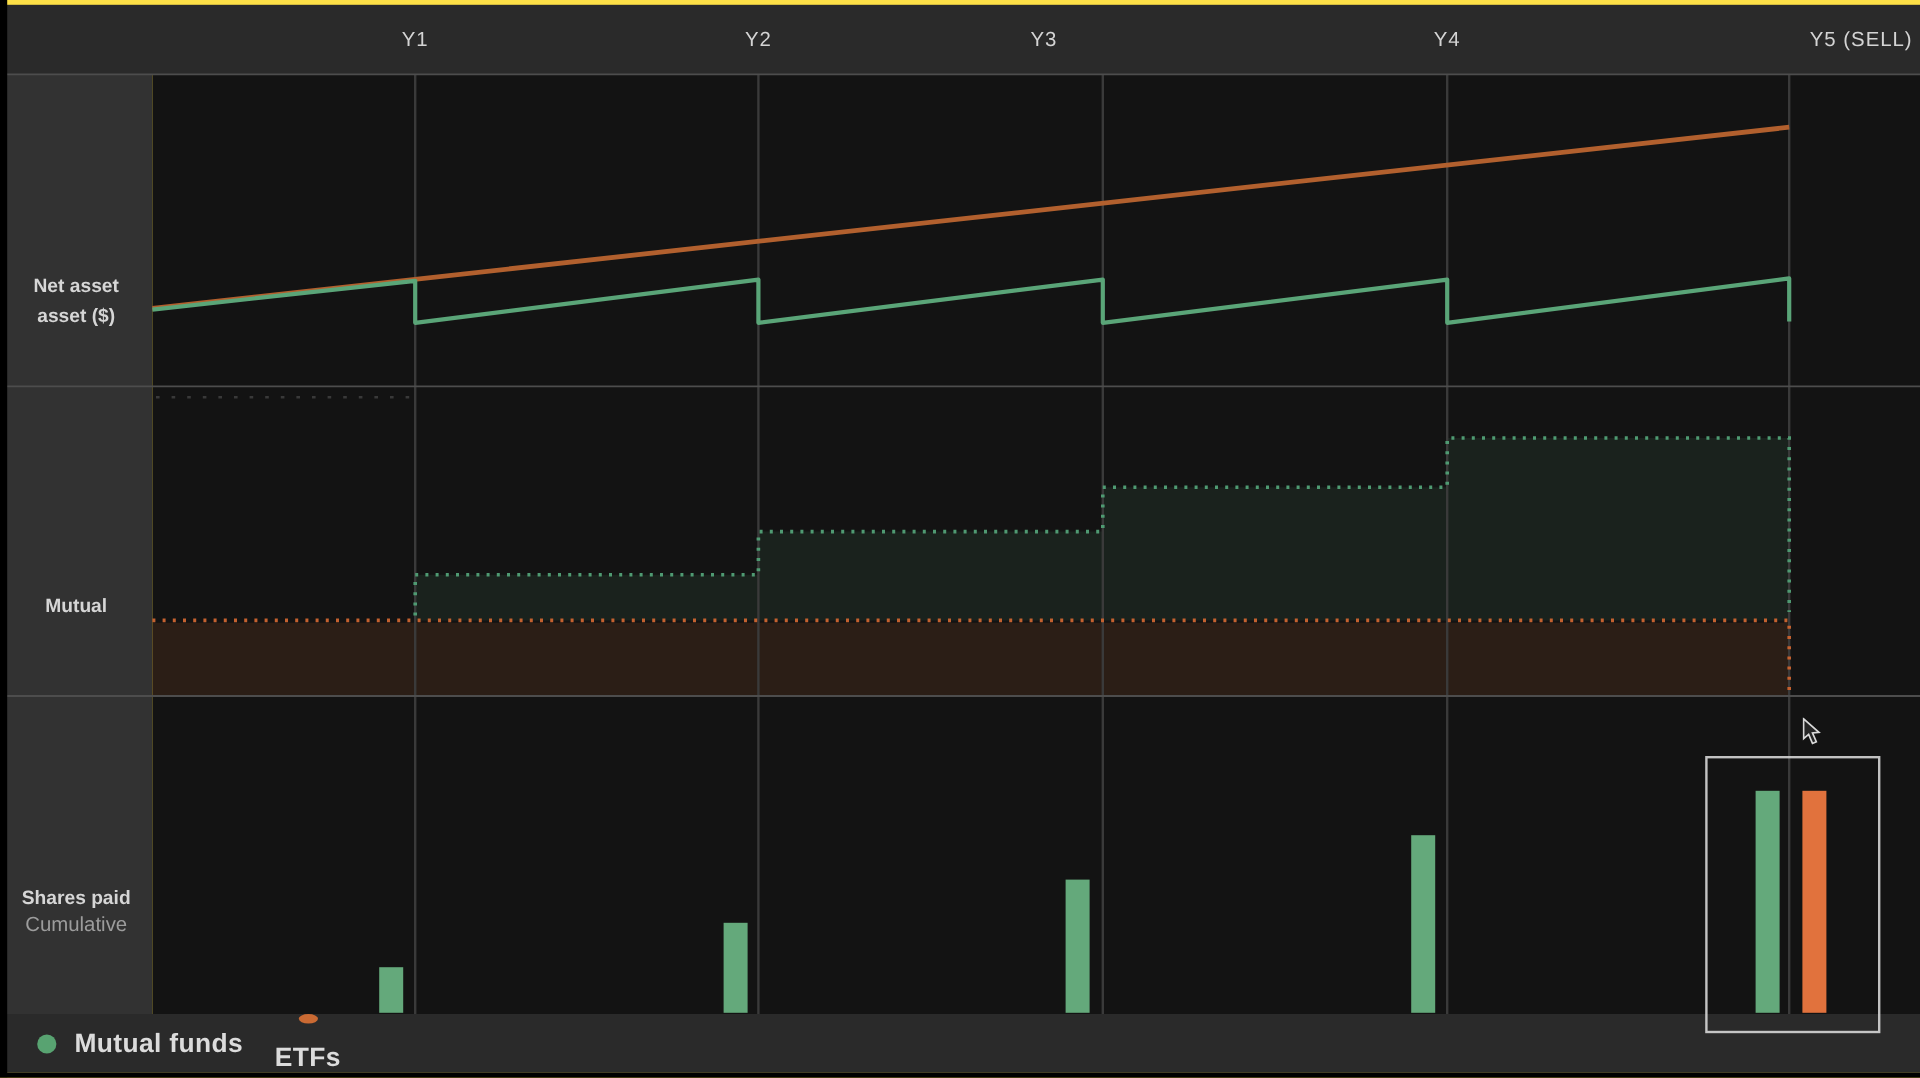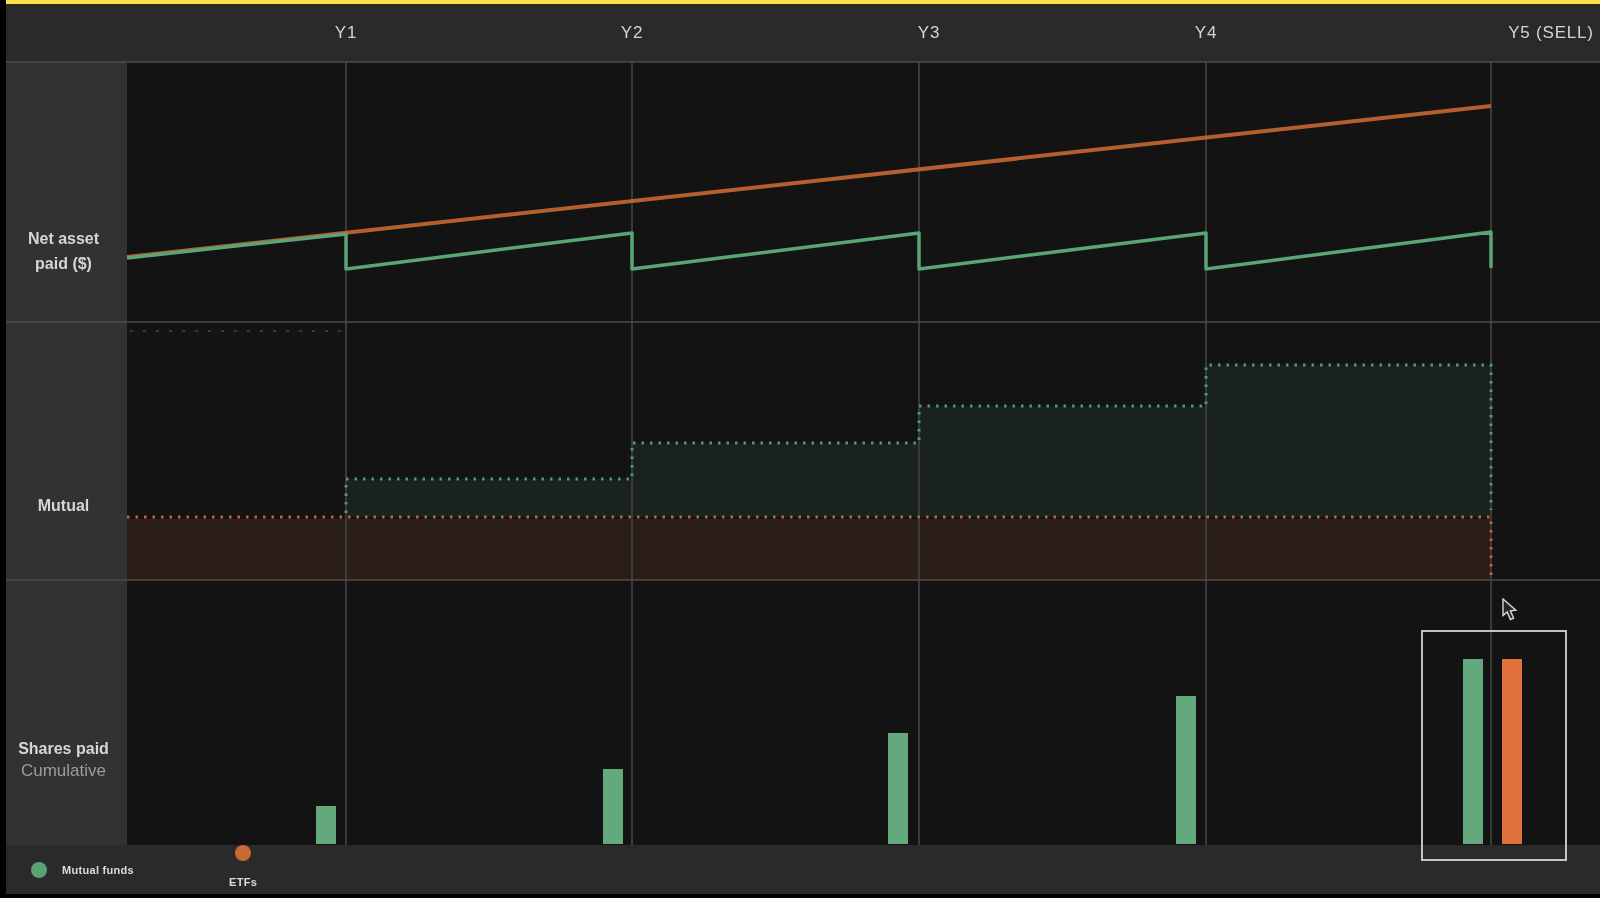--- a/index.html
+++ b/index.html
@@ -16,43 +16,43 @@
   .row-label{position:absolute;left:0;width:127px;text-align:center;color:#d6d6d6;
              font-size:16px;font-weight:600;line-height:25px;}
   .row-sublabel{font-size:17px;font-weight:400;color:#9c9c9c;line-height:20px;}
   #row-label-nav{top:164px;}
   #row-label-shares{top:431px;}
   #row-label-taxes{top:674px;}
   .legend-item{position:absolute;top:0;height:49px;display:flex;align-items:center;gap:15px;}
   #legend-item-mf{left:31px;}
   #legend-item-etf{left:229px;flex-direction:column;}
   .legend-dot{width:16px;height:16px;border-radius:50%;}
-  .legend-label{color:#dcdcdc;font-size:11px;font-weight:600;letter-spacing:.3px;}
+  .legend-label{color:#dcdcdc;font-size:22px;font-weight:600;letter-spacing:.3px;}
   #highlight-box{position:absolute;border:2px solid rgba(214,214,214,.9);background:transparent;z-index:40;}
   #edge-left{position:absolute;left:0;top:0;width:6px;height:898px;background:#000;z-index:50;}
   #edge-bottom{position:absolute;left:0;top:894px;width:1600px;height:4px;background:#000;z-index:50;}
   #cursor{position:absolute;z-index:60;}
 </style>
 </head>
 <body>
 
 <div id="stage">
 
   <div id="header-band" class="band">
     <span class="tick" style="left: 246px;">Y1</span>
     <span class="tick" style="left: 532px;">Y2</span>
-    <span class="tick" style="left: 829px;">Y3</span>
+    <span class="tick" style="left: 770px;">Y3</span>
     <span class="tick" style="left: 1106px;">Y4</span>
     <span class="tick" style="left: 1451px;">Y5 (SELL)</span>
   </div>
 
   <div id="sidebar">
     <div id="row-label-nav" class="row-label">
       <div>Net asset</div>
-      <div>paid ($)</div>
+      <div>asset ($)</div>
     </div>
     <div id="row-label-shares" class="row-label">Mutual</div>
     <div id="row-label-taxes" class="row-label">
       <div>Shares paid</div>
       <div class="row-sublabel">Cumulative</div>
     </div>
   </div>
 
   <div id="plot"></div>
 

